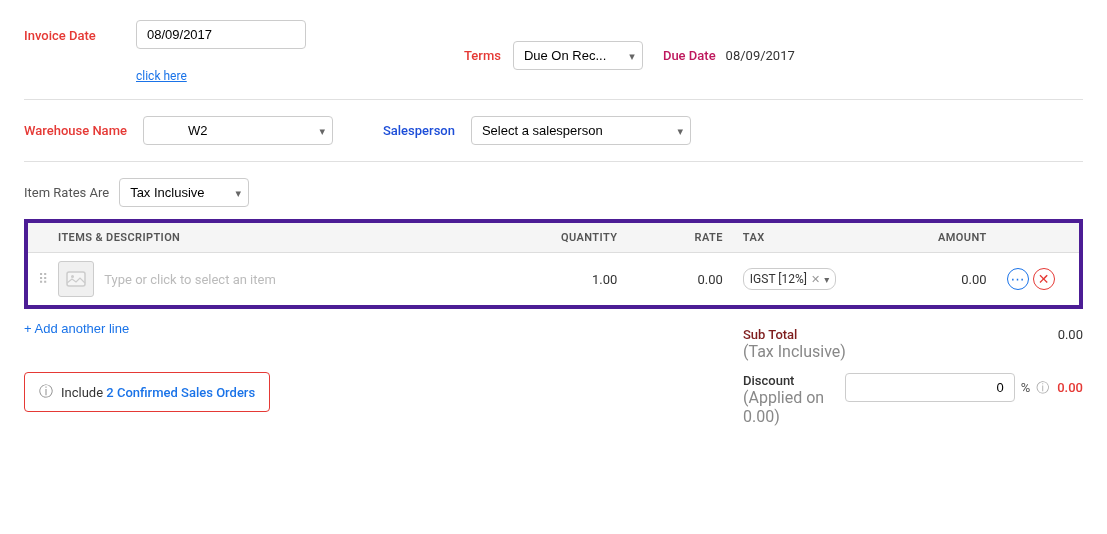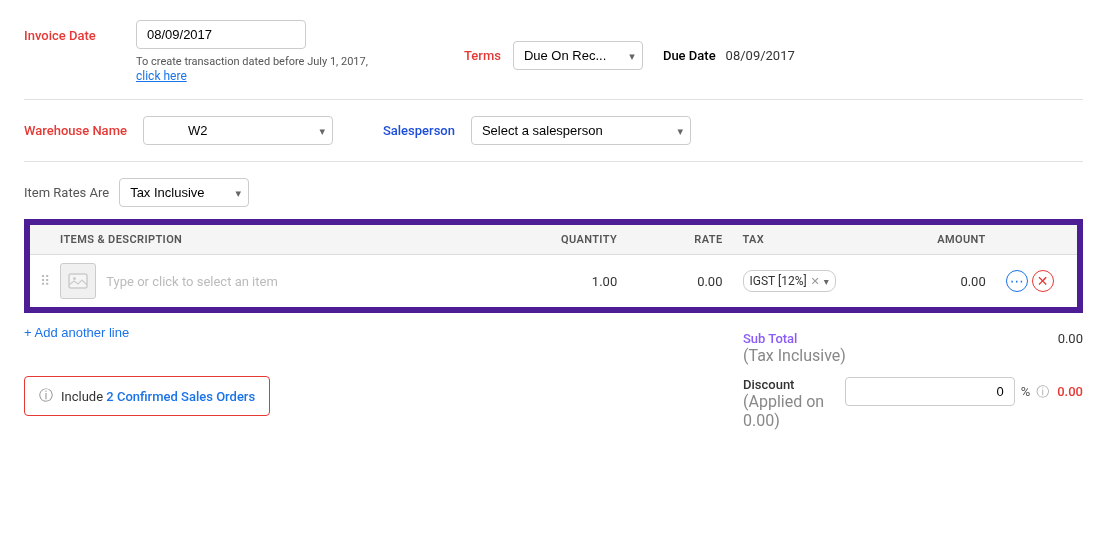--- a/index.html
+++ b/index.html
@@ -52,37 +52,37 @@
       position: absolute;
       right: 8px;
       top: 50%;
       transform: translateY(-50%);
       pointer-events: none;
       color: #666;
       font-size: 11px;
     }
     .warehouse-select-wrapper select { min-width: 190px; padding-left: 44px; }
     .salesperson-select-wrapper select { min-width: 220px; }
-    .due-date-label { font-size: 13px; font-weight: 500; color: #000000; }
+    .due-date-label { font-size: 13px; font-weight: 500; color: #be185d; }
     .due-date-value { font-size: 13px; color: #333; }
     .divider { border: none; border-top: 1px solid #e0e0e0; margin: 16px 0; }
     .terms-label { color: #e53935; font-size: 13px; font-weight: 500; }
     .item-rates-row {
       display: flex;
       align-items: center;
       gap: 10px;
       margin-bottom: 12px;
     }
     .item-rates-text { font-size: 13px; color: #555; }
     .tax-inclusive-select { min-width: 140px; }
     
     .items-table {
       width: 100%;
       border-collapse: collapse;
-      border: 6px solid #4c1d95;
+      border: 4px solid #4c1d95;
       margin-bottom: 12px;
     }
     .items-table th {
       background: #f5f5f5;
       font-size: 11px;
       font-weight: 600;
       color: #555;
       padding: 8px 10px;
       text-align: left;
       text-transform: uppercase;
@@ -183,21 +183,21 @@
       margin-top: 8px;
     }
     .left-bottom { flex: 1; }
     .right-bottom { width: 340px; }
     .subtotal-row {
       display: flex;
       justify-content: space-between;
       align-items: flex-start;
       padding: 6px 0;
     }
-    .subtotal-label { font-size: 13px; color: #8b5cf6; font-weight: 500; }
+    .subtotal-label { font-size: 13px; color: #7f1d1d; font-weight: 500; }
     .subtotal-sub { font-size: 16px; color: #888; }
     .subtotal-value { font-size: 13px; color: #333; }
     .discount-row {
       display: flex;
       justify-content: space-between;
       align-items: flex-start;
       padding: 6px 0;
     }
     .discount-label { font-size: 13px; color: #333; font-weight: 500; }
     .discount-input-group {
@@ -220,21 +220,21 @@
   </style>
 </head>
 <body>
 
 <div class="section-row" style="align-items: center; margin-bottom: 6px;">
   <div class="field-group" style="align-items: flex-start; gap: 12px; min-width: 420px;">
     <span class="red-label" style="margin-top: 8px; min-width: 100px;">Invoice Date</span>
     <div class="invoice-date-group">
       <input type="text" value="08/09/2017" style="width: 170px;">
       <div style="margin-top:4px;">
-        <span class="hint-text">To create transaction dated before July 1, 2017,</span><br>
+        <br>
         <span class="blue-link">click here</span>
       </div>
     </div>
   </div>
 
   <div class="field-group" style="margin-top: 8px; gap: 12px;">
     <span class="terms-label">Terms</span>
     <div class="select-wrapper">
       <select>
         <option>Due On Rec...</option>

